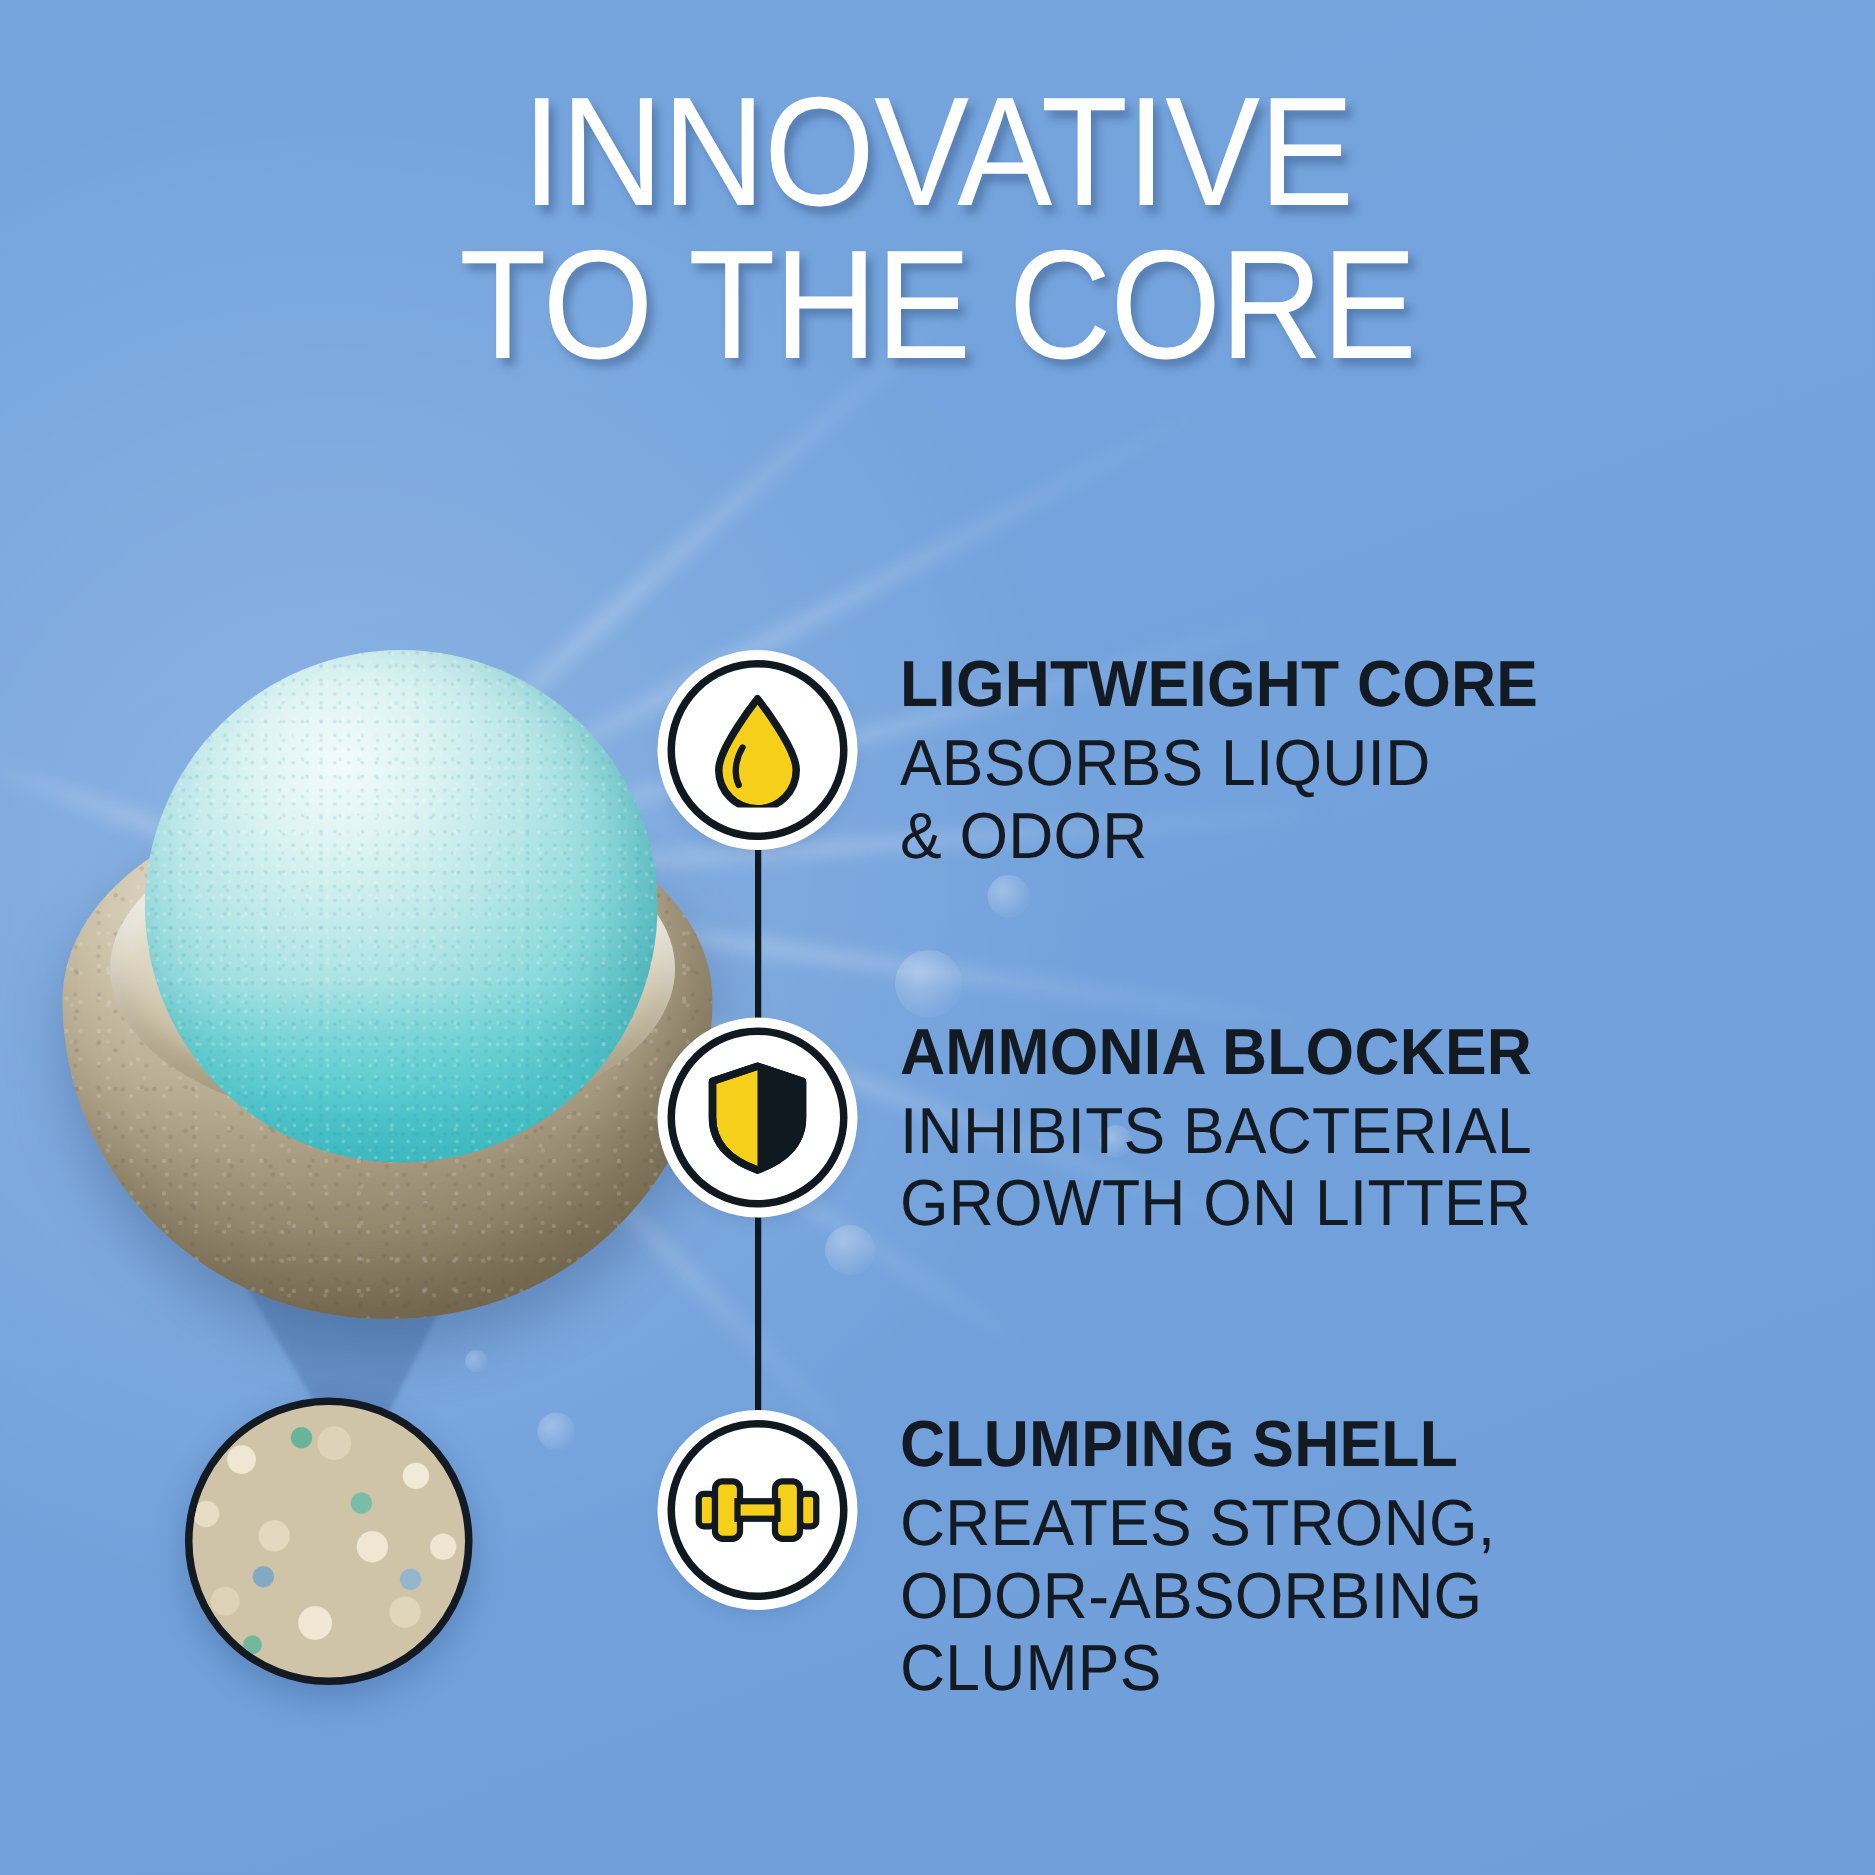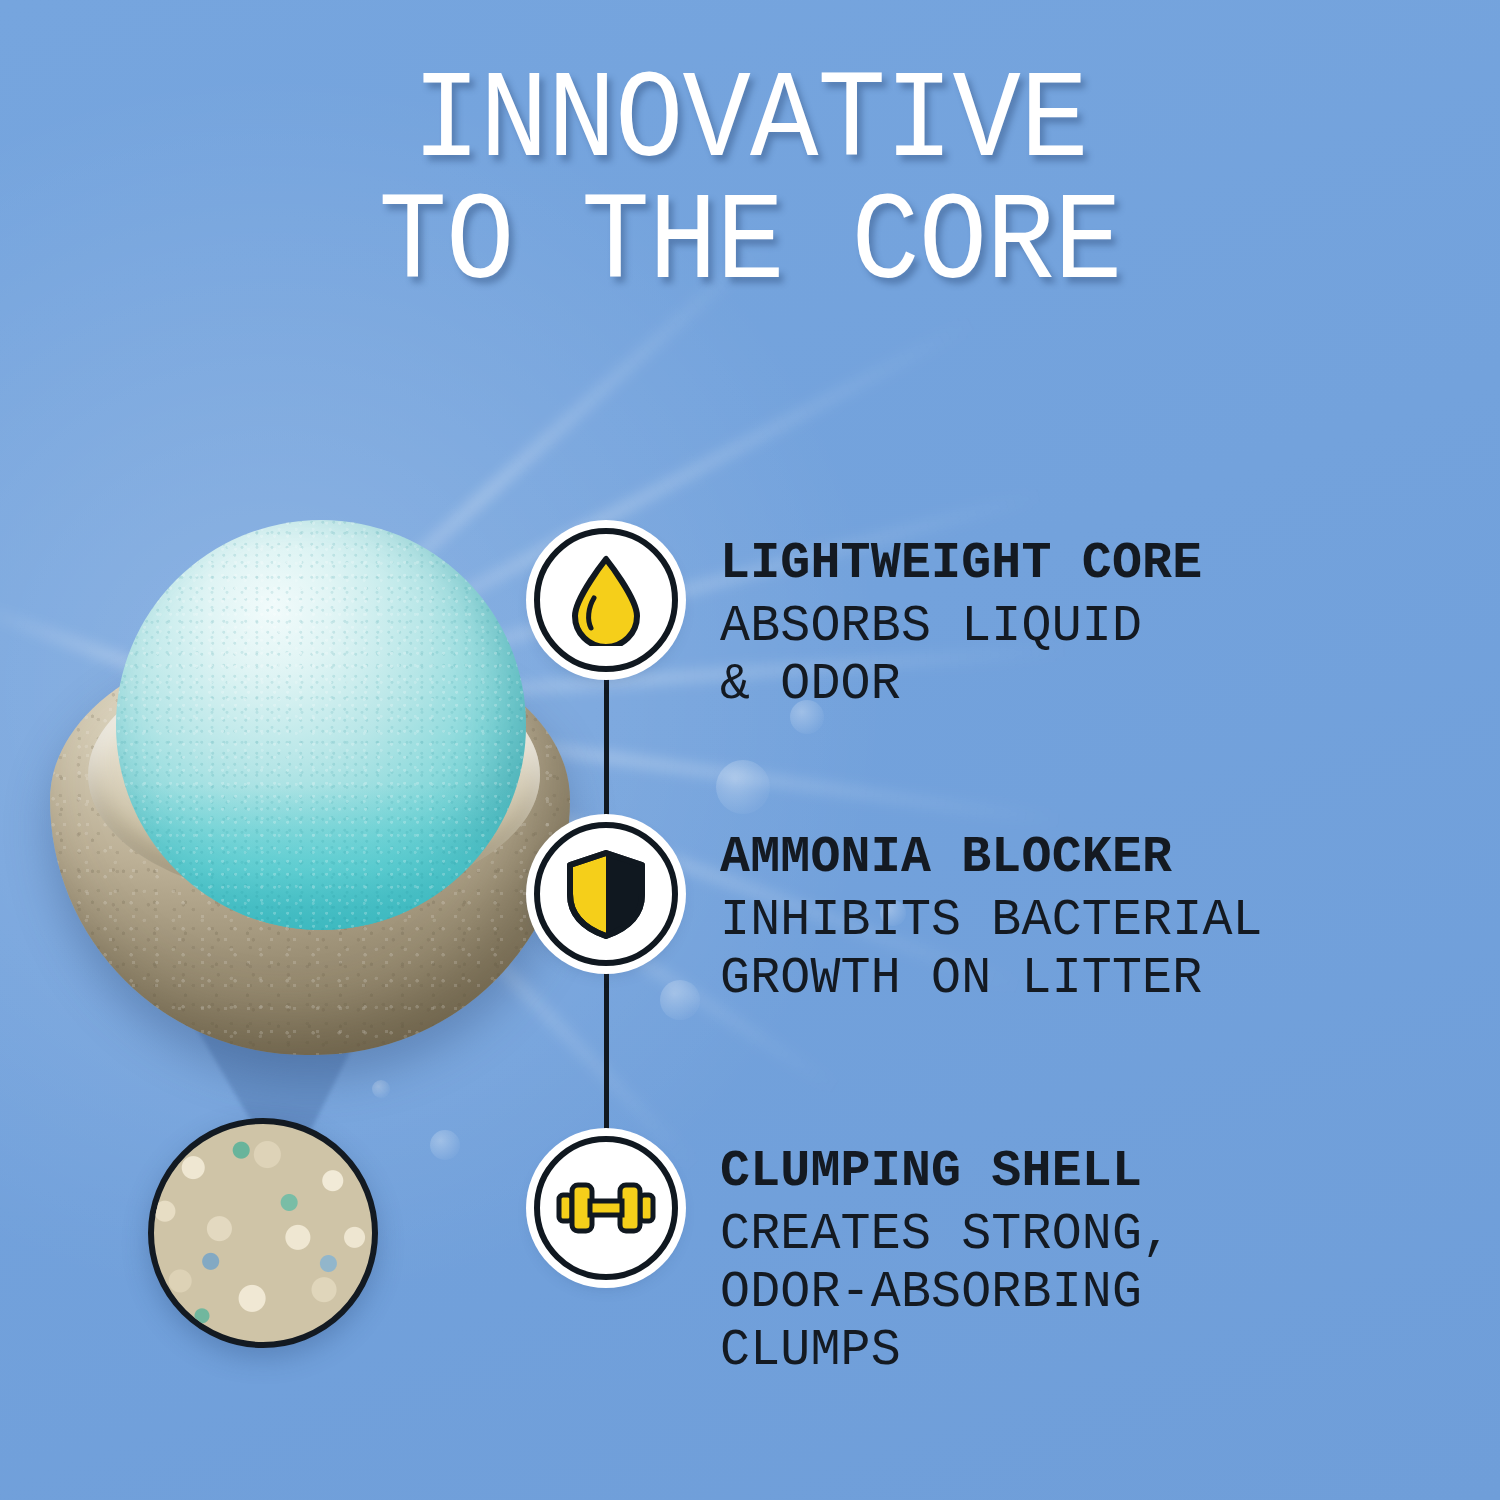--- a/index.html
+++ b/index.html
@@ -6,21 +6,20 @@
   body{
     width:1500px;height:1500px;overflow:hidden;
     font-family:"Liberation Sans", sans-serif;
     background:#72a2dc;
   }
   #poster{
     position:relative;width:1500px;height:1500px;overflow:hidden;
     background:
       radial-gradient(circle at 18% 46%, rgba(255,255,255,0.18) 0%, rgba(255,255,255,0) 42%),
       linear-gradient(160deg,#76a5de 0%, #73a2dc 45%, #6f9ed9 100%);
-    font-family: Liberation Mono, monospace;
   }
 
   
   .rays{position:absolute;left:0;top:0;width:1500px;height:1500px;pointer-events:none;}
   .ray{
     position:absolute;left:250px;top:700px;
     height:14px;width:820px;
     background:linear-gradient(90deg, rgba(255,255,255,0.00) 0%, rgba(255,255,255,0.22) 45%, rgba(255,255,255,0.00) 100%);
     transform-origin:0 50%;
     filter:blur(6px);
@@ -146,21 +145,21 @@
   
   .feature{position:absolute;left:534px;}
   .badge{
     position:absolute;left:0;top:0;width:144px;height:144px;border-radius:50%;
     background:#ffffff;
     border:6px solid #101820;
     box-shadow:0 0 0 8px #ffffff, 0 6px 16px rgba(40,70,115,0.28);
     display:flex;align-items:center;justify-content:center;
     box-sizing:border-box;
   }
-  .txt{position:absolute;left:186px;top:-6px;width:730px;margin-top:16px;}
+  .txt{position:absolute;left:186px;top:-6px;width:730px;}
   .head{
     font-size:52px;font-weight:700;color:#141a22;letter-spacing:0.2px;
     line-height:1.0;transform:scaleX(0.96);transform-origin:left center;
     white-space:nowrap;
   }
   .sub{
     font-size:52px;font-weight:400;color:#141a22;letter-spacing:0.2px;
     line-height:1.12;margin-top:8px;transform:scaleX(0.96);transform-origin:left top;
     white-space:pre-line;
   }

